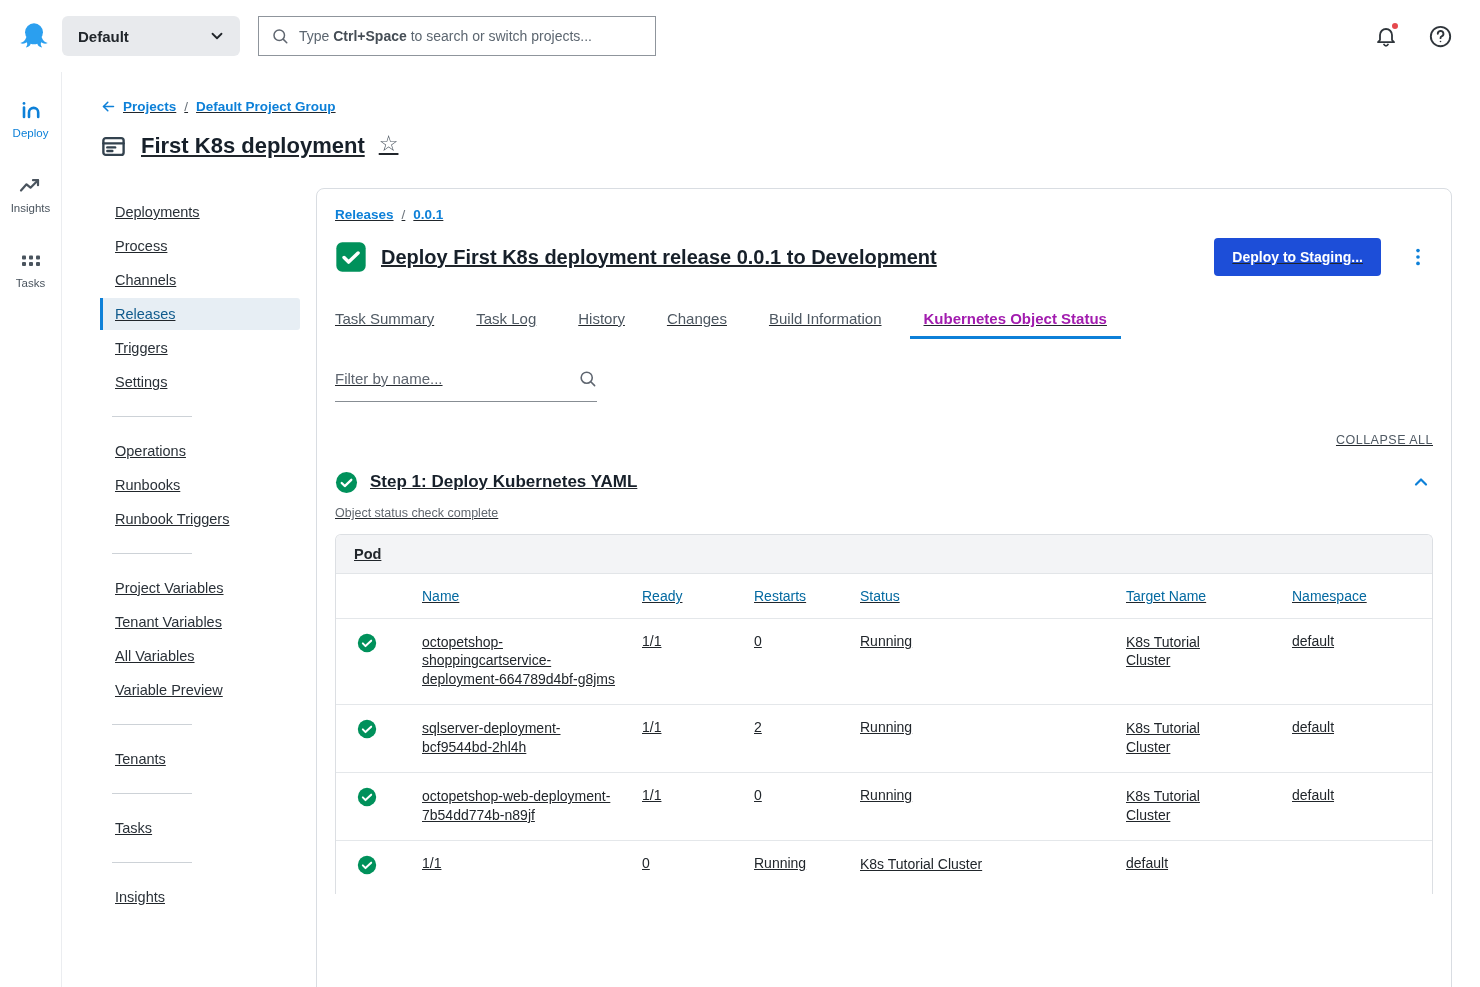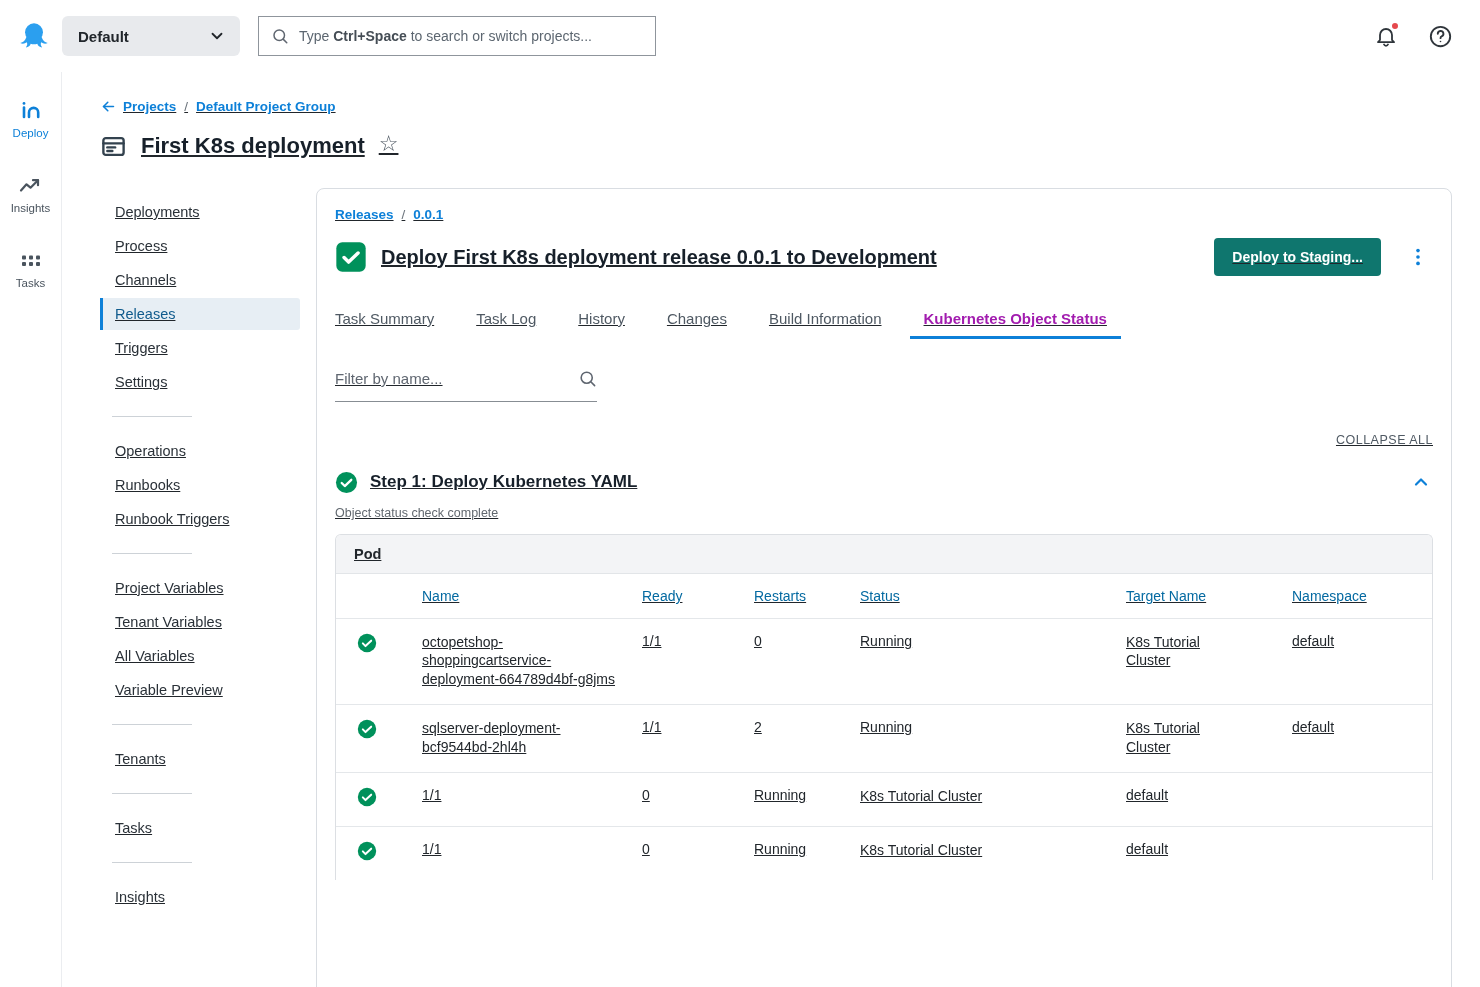--- a/index.html
+++ b/index.html
@@ -44,21 +44,21 @@
   .nav-item { padding:8px 12px; margin-bottom:2px; border-left:3px solid transparent; color:#2a3138; cursor:pointer; border-radius:0 3px 3px 0; }
   .nav-item.active { background:#e7eef4; border-left-color:#0D80D8; color:#105b8d; }
   .nav-divider { height:1px; width:80px; background:#cdd2d7; margin:18px 0 18px 12px; }
 
   
   .card { flex:1; background:#fff; border:1px solid #d9dde2; border-radius:8px; padding:18px 18px 0; min-height:1000px; }
   .card-crumbs { display:flex; align-items:center; gap:8px; font-size:13.5px; }
   .release-header { margin-top:16px; display:flex; align-items:center; gap:14px; }
   .big-check { width:32px; height:32px; flex-shrink:0; }
   .release-title { font-size:20px; font-weight:bold; color:#17202a; flex:1; }
-  .deploy-btn { background:#0f766e; color:#fff; border:none; border-radius:4px; height:38px; padding:0 18px;
+  .deploy-btn { background:#1d4ed8; color:#fff; border:none; border-radius:4px; height:38px; padding:0 18px;
     font-family:inherit; font-size:14px; font-weight:bold; cursor:pointer; }
   .kebab { width:30px; height:30px; display:flex; align-items:center; justify-content:center; cursor:pointer; margin-left:8px; }
 
   .tabs { margin-top:24px; display:flex; }
   .tab { padding:10px 14px 12px; font-size:15px; color:#4f5963; cursor:pointer; margin-right:14px; }
   .tab:first-child { padding-left:0; margin-left:0; }
   .tab.active { color:#a21caf; font-weight:bold; box-shadow: inset 0 -3px 0 #0D80D8; }
 
   .filter-row { margin-top:30px; width:262px; display:flex; align-items:center; gap:8px;
     border-bottom:1px solid #878d93; padding-bottom:13px; }
@@ -304,20 +304,21 @@
             <div>Running</div>
             <div class="cell-target">K8s Tutorial Cluster</div>
             <div>default</div>
           </div>
 
           <div class="grid-cols tbl-row">
             <div class="cell-icon"><svg class="green-check" viewBox="0 0 24 24">
                   <circle cx="12" cy="12" r="11" fill="#00915B"></circle>
                   <path d="M7 12.5l3.2 3.2L17 9.2" stroke="#fff" stroke-width="2.4" fill="none" stroke-linecap="round" stroke-linejoin="round"></path>
                 </svg></div>
+            <div class="cell-name">octopetshop-web-deployment-7b54dd774b-n89jf</div>
             <div>1/1</div>
             <div>0</div>
             <div>Running</div>
             <div class="cell-target">K8s Tutorial Cluster</div>
             <div>default</div>
           </div>
 
           <div class="grid-cols tbl-row">
             <div class="cell-icon"><svg class="green-check" viewBox="0 0 24 24">
                   <circle cx="12" cy="12" r="11" fill="#00915B"></circle>

